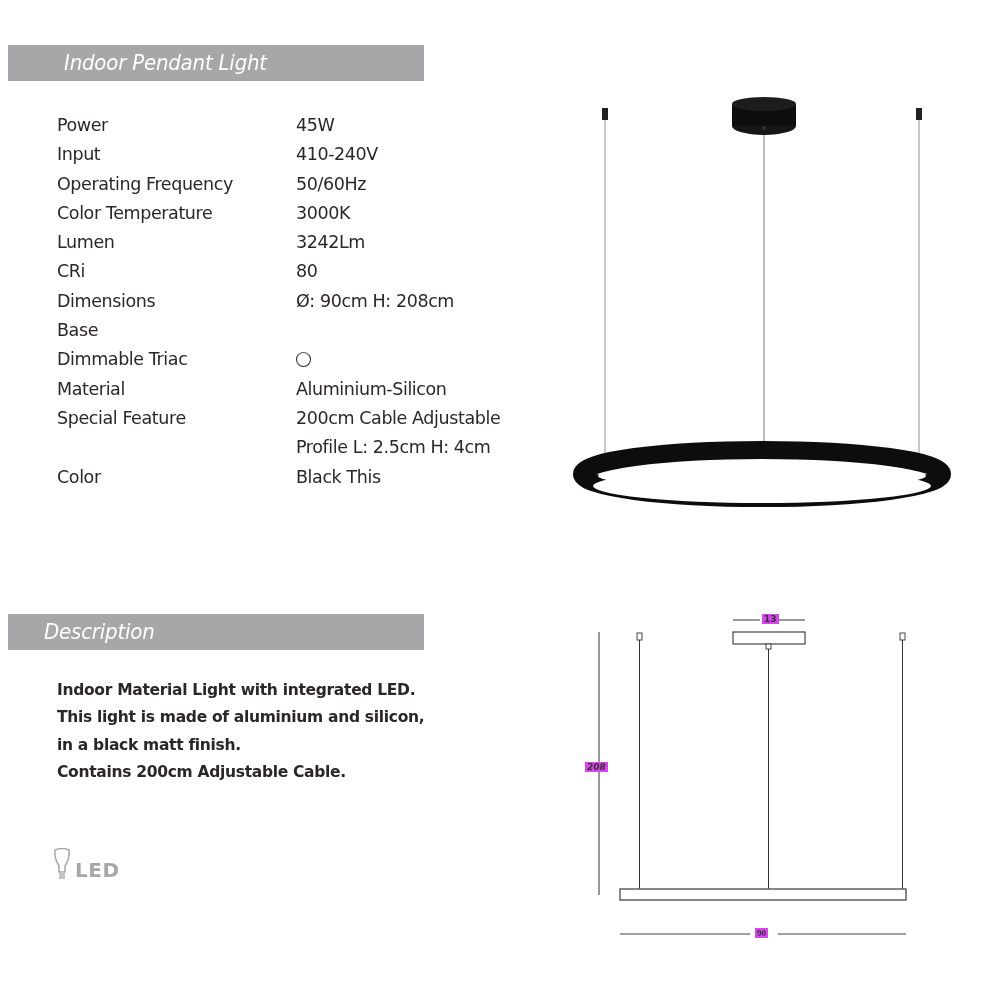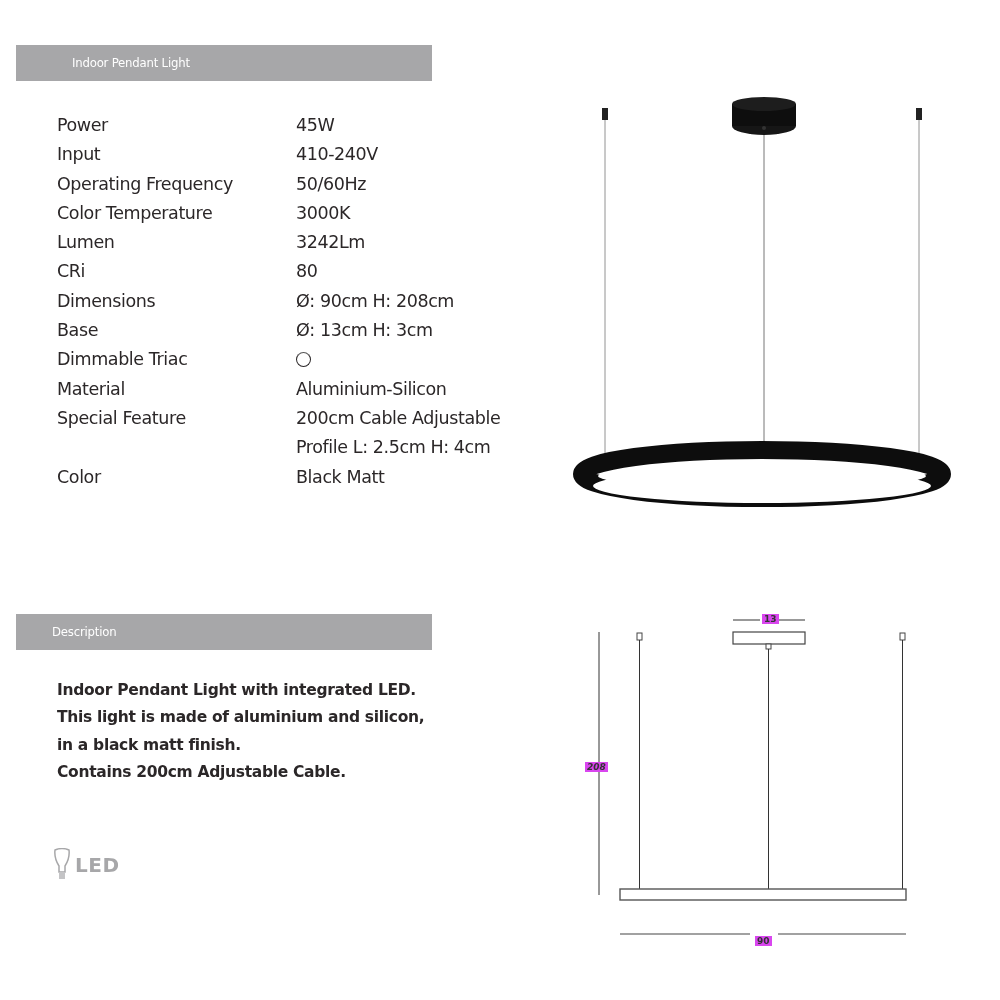--- a/index.html
+++ b/index.html
@@ -1,25 +1,26 @@
 <!DOCTYPE html>
 <html><head>
 <meta charset="utf-8">
 <style>
   html, body { margin: 0; padding: 0; }
   body {
     width: 1000px; height: 1000px; position: relative; overflow: hidden;
     background: #ffffff; font-family: "DejaVu Sans", sans-serif; color: #231f20;
   }
   .section-bar {
-    position: absolute; left: 16px; width: 416px; height: 36px;
+    position: absolute; left: 8px; width: 416px; height: 36px;
     background: #a7a7a9; color: #ffffff;
-    font-size: 13px; line-height: 36px; padding-left: 56px; box-sizing: border-box;
+    font-size: 22px; line-height: 36px; padding-left: 56px; box-sizing: border-box;
     font-family: "DejaVu Sans Condensed", "DejaVu Sans", sans-serif;
     letter-spacing: -0.2px;
+    font-style: italic;
   }
   #specs-bar { top: 45px; }
   #desc-bar { top: 614px; padding-left: 36px; }
   .spec-table {
     position: absolute; left: 57px; top: 111px;
     font-size: 17.5px; line-height: 29.3px; font-weight: normal; color: #2b2728;
     letter-spacing: -0.4px;
   }
   .spec-row { display: flex; height: 29.3px; }
   .spec-label { width: 239px; white-space: nowrap; }
@@ -28,21 +29,21 @@
     display: inline-block; width: 15px; height: 15px; border: 1.5px solid #2b2728;
     border-radius: 50%; vertical-align: -2px; box-sizing: border-box;
     border-top-color: #555; position: relative;
   }
   .description {
     position: absolute; left: 57px; top: 677px;
     font-size: 15.5px; line-height: 27.4px; font-weight: bold; color: #2b2728;
     letter-spacing: -0.3px;
   }
   .led-badge {
-    position: absolute; left: 53px; top: 848px; display: flex; align-items: center;
+    position: absolute; left: 53px; top: 848px; display: flex; align-items: flex-end;
     color: #a7a7a9;
   }
   .led-badge .led-text { font-size: 20px; font-weight: bold; margin-left: 4px; letter-spacing: 0.5px; }
   .product-image { position: absolute; left: 570px; top: 90px; width: 390px; height: 430px; }
   .drawing { position: absolute; left: 575px; top: 605px; width: 360px; height: 345px; }
   .dim-label { position: absolute; font-size: 9px; color: #333; background: #d946ef; padding: 0 2px; font-weight: bold; }
 </style>
 </head>
 <body>
 
@@ -74,21 +75,20 @@
   <div class="spec-row">
     <span class="spec-label">CRi</span>
     <span class="spec-value">80</span>
   </div>
   <div class="spec-row">
     <span class="spec-label">Dimensions</span>
     <span class="spec-value">Ø: 90cm  H: 208cm</span>
   </div>
   <div class="spec-row">
     <span class="spec-label">Base</span>
-    <span class="spec-value">Ø: 13cm  H: 3cm</span>
   </div>
   <div class="spec-row">
     <span class="spec-label">Dimmable Triac</span>
     <span class="spec-value">
       <span class="dim-icon"></span>
     </span>
   </div>
   <div class="spec-row">
     <span class="spec-label">Material</span>
     <span class="spec-value">Aluminium-Silicon</span>
@@ -96,21 +96,21 @@
   <div class="spec-row">
     <span class="spec-label">Special Feature</span>
     <span class="spec-value">200cm Cable Adjustable</span>
   </div>
   <div class="spec-row">
     <span class="spec-label"></span>
     <span class="spec-value">Profile  L: 2.5cm  H: 4cm</span>
   </div>
   <div class="spec-row">
     <span class="spec-label">Color</span>
-    <span class="spec-value">Black Matt</span>
+    <span class="spec-value">Black This</span>
   </div>
 </div>
 
 <svg class="product-image" viewBox="0 0 390 430">
 
   <line x1="35" y1="28" x2="35" y2="370" stroke="#777" stroke-width="0.8"></line>
   <line x1="349" y1="28" x2="349" y2="370" stroke="#777" stroke-width="0.8"></line>
 
   <rect x="32" y="18" width="6" height="12" fill="#222"></rect>
   <rect x="346" y="18" width="6" height="12" fill="#222"></rect>
@@ -144,29 +144,29 @@
 
     <line x1="24" y1="27" x2="24" y2="290" stroke="#333" stroke-width="1"></line>
 
     <rect x="45" y="284" width="286" height="11" fill="#fff" stroke="#555" stroke-width="1.4"></rect>
 
     <line x1="45" y1="329" x2="175" y2="329" stroke="#444" stroke-width="1.2"></line>
     <line x1="203" y1="329" x2="331" y2="329" stroke="#444" stroke-width="1.2"></line>
   </svg>
   <span class="dim-label" style="left:187px; top:9px;">13</span>
   <span class="dim-label" style="left:10px; top:157px;font-style:italic;">208</span>
-  <span class="dim-label" style="left:180px; top:331px;">90</span>
+  <span class="dim-label" style="left:180px; top:323px;font-family:Liberation Serif, serif;">90</span>
 </div>
 
 <div class="section-bar" id="desc-bar">
   <span>Description</span>
 </div>
 
 <div class="description">
-  <div>Indoor Pendant Light with integrated LED.</div>
+  <div>Indoor Material Light with integrated LED.</div>
   <div>This light is made of aluminium and silicon,</div>
   <div>in a black matt finish.</div>
   <div>Contains 200cm Adjustable Cable.</div>
 </div>
 
 <div class="led-badge">
   <svg width="18" height="34" viewBox="0 0 18 34">
     <path d="M2 2 Q9 -1 16 2 Q17 10 12 18 L12 24 L6 24 L6 18 Q1 10 2 2 Z" fill="none" stroke="#a7a7a9" stroke-width="1.5"></path>
     <rect x="6" y="24" width="6" height="7" fill="#c4c4c6"></rect>
   </svg>

